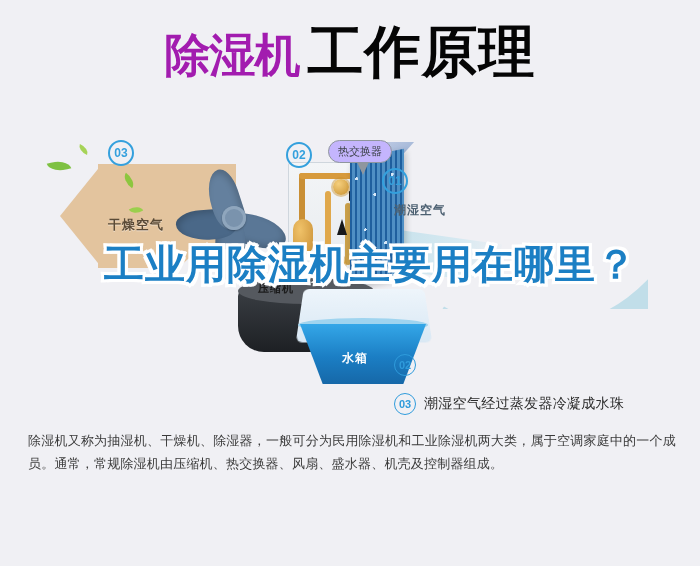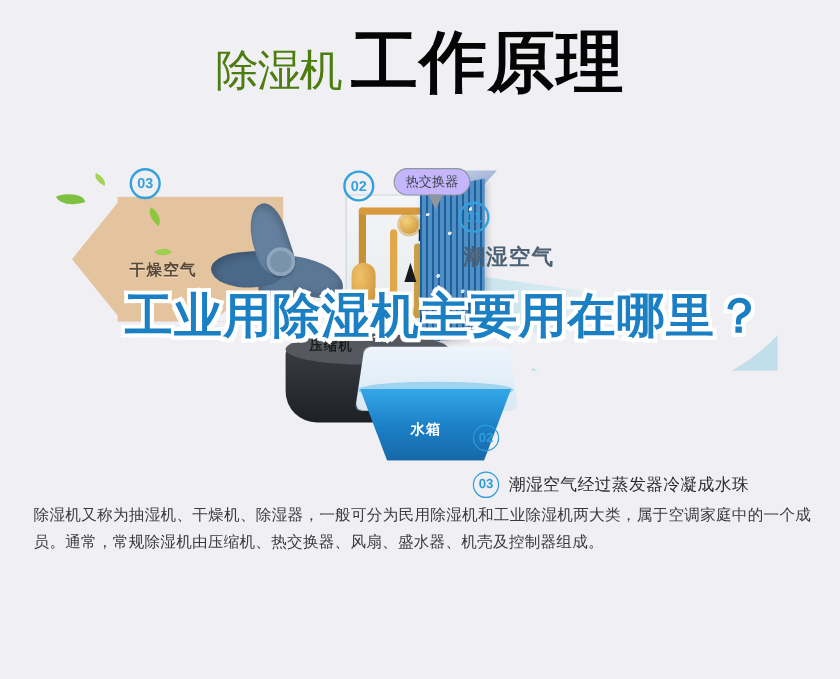--- a/index.html
+++ b/index.html
@@ -11,21 +11,21 @@
   }
   .page{position:relative;width:700px;height:566px;background:#f0f0f4;}
 
   
   .title-wrap{
     position:absolute;left:0;top:24px;width:700px;
     text-align:center;white-space:nowrap;
     line-height:1;
   }
   .title-small{
-    font-size:36px;font-weight:normal;color:#4d7c0f;
+    font-size:46px;font-weight:bold;color:#a21caf;
     letter-spacing:-1px;vertical-align:baseline;
   }
   .title-big{
     font-size:56px;font-weight:bold;color:#050505;
     letter-spacing:1px;vertical-align:baseline;margin-left:8px;
   }
 
   
   .stage{position:absolute;left:0;top:118px;width:700px;height:280px;}
 
@@ -217,22 +217,22 @@
     border:2px solid #34a0dd;color:#34a0dd;
     font-size:12px;font-weight:bold;
     display:flex;align-items:center;justify-content:center;
     background:transparent;letter-spacing:0;
   }
   .badge.n03{left:108px;top:22px;}
   .badge.n02{left:286px;top:24px;}
   .badge.n01{left:382px;top:50px;}
 
   .wet-label{
-    position:absolute;left:386px;top:84px;
-    font-size:18px;color:#4d6172;font-weight:bold;letter-spacing:1px;
+    position:absolute;left:366px;top:84px;
+    font-size:12px;color:#4d6172;font-weight:bold;letter-spacing:1px;padding-left:28px;
   }
 
   
   .bullets{position:absolute;left:394px;top:236px;width:300px;}
   .bullet{
     display:flex;align-items:center;margin-bottom:17px;
   }
   .bullet .bnum{
     flex:0 0 auto;width:20px;height:20px;border-radius:50%;
     border:1.6px solid #2f9bdb;color:#2f9bdb;
@@ -253,21 +253,21 @@
     text-shadow:
       3px 3px 0 rgba(255,255,255,.95),
       -3px 3px 0 rgba(255,255,255,.95),
       3px -3px 0 rgba(255,255,255,.95),
       -3px -3px 0 rgba(255,255,255,.95);
   }
 
   
   .copy{position:absolute;left:28px;top:418px;width:648px;}
   .copy p{
-    margin:0 0 14px 0;
+    margin:12px 0 14px 0;
     font-size:13px;line-height:1.75;color:#3a3a3a;
     letter-spacing:.2px;text-align:justify;
   }
 </style>
 </head>
 <body>
 
 <div class="page">
 
   <div class="title-wrap">

